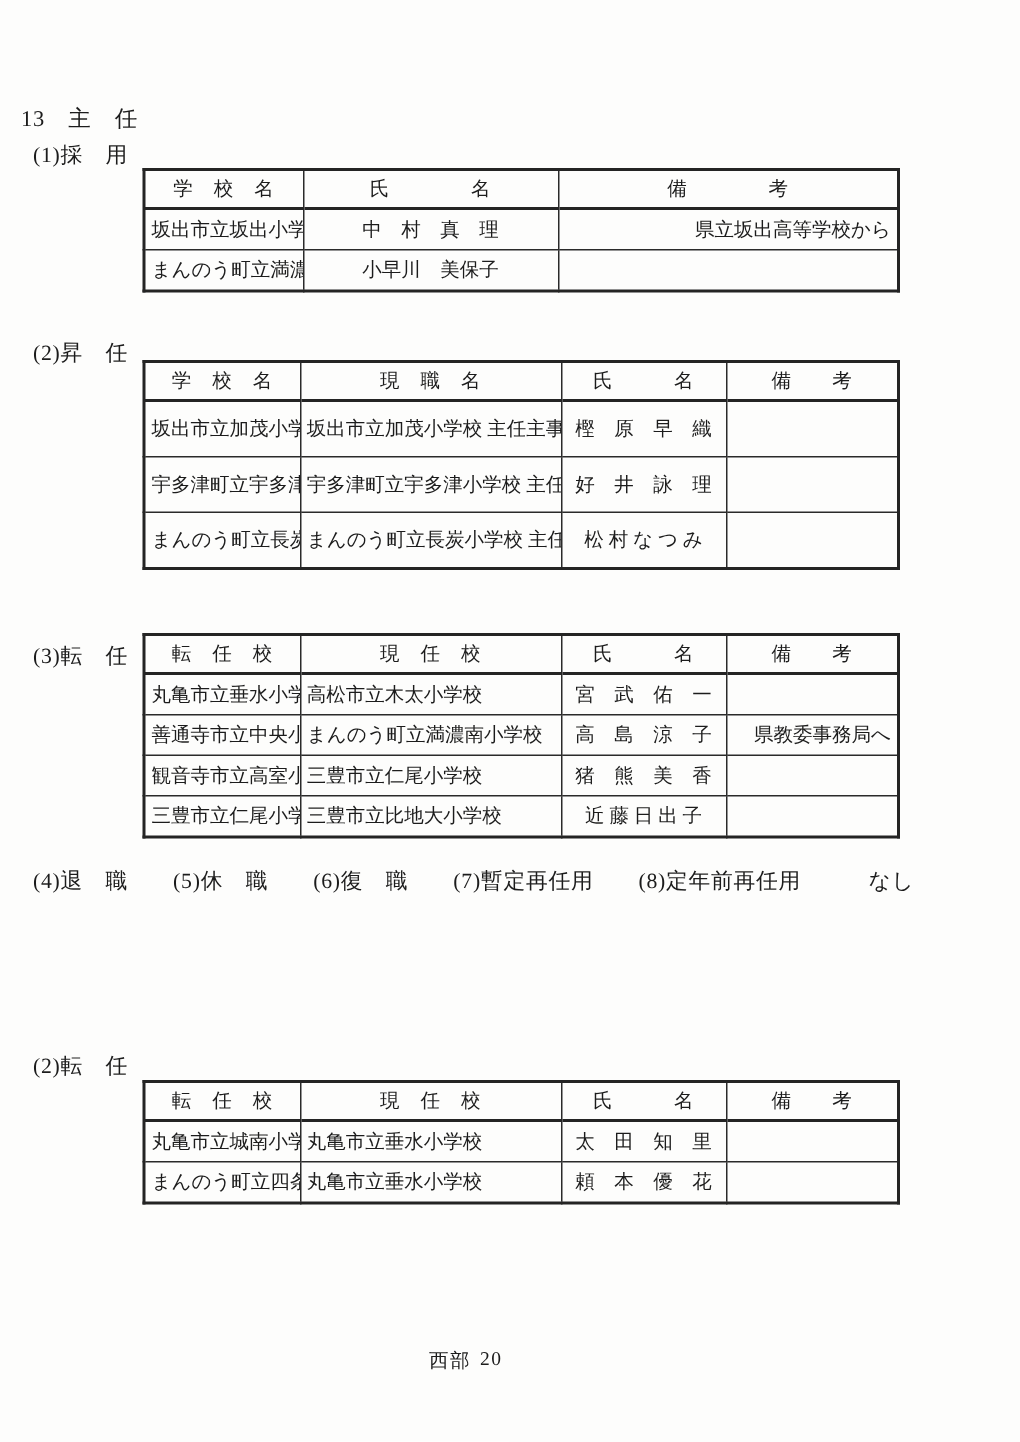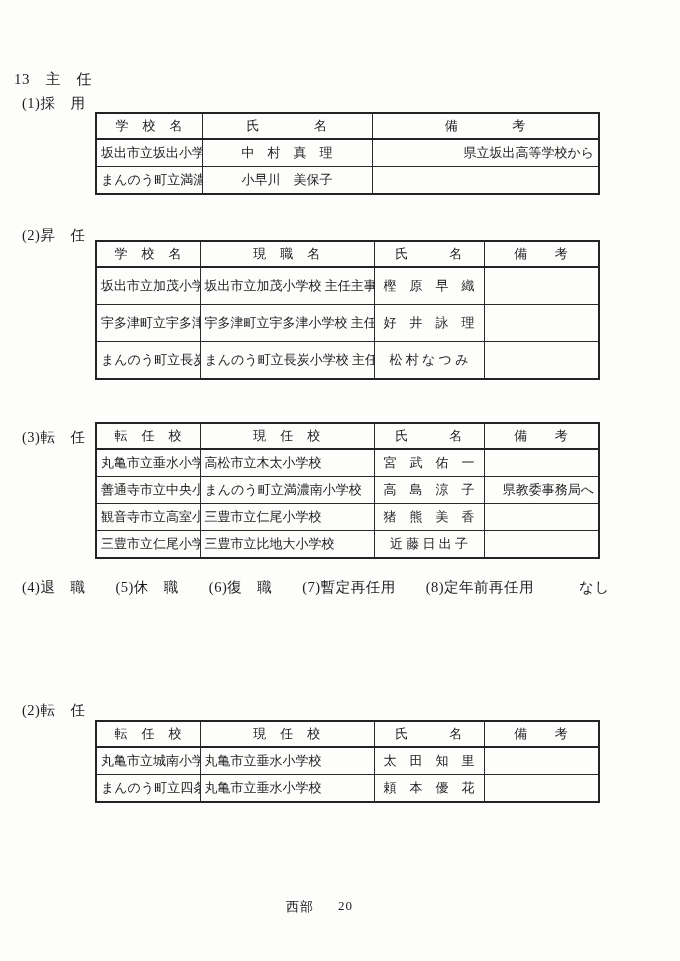--- a/index.html
+++ b/index.html
@@ -44,21 +44,21 @@
   .t3 tbody td { height:26px; }
   .t4 { left:95px; top:720px; }
   .t4 tbody td { height:26px; }
   .cell-school { text-align:left; }
   .cell-name-centered { text-align:center;margin-left:14px; }
   .cell-name { text-align:center; padding-left:4px; }
   .cell-note { text-align:right; padding-left:3px; }
   .cell-current { white-space:pre-line; line-height:16px; padding:2px 4px; }
   .footer {
     position:absolute; left:286px; top:898px;
-    font-size:13px; display:flex; gap:24px; letter-spacing:1px;
+    font-size:13px; display:flex; gap:6px; letter-spacing:1px;
   }
 </style>
 </head>
 <body>
 
 <div class="page">
 
   <div class="h h-sec" style="left:14px; top:70px;">13　主　任</div>
 
   <div class="h" style="left:22px; top:94px;">(1)採　用</div>

